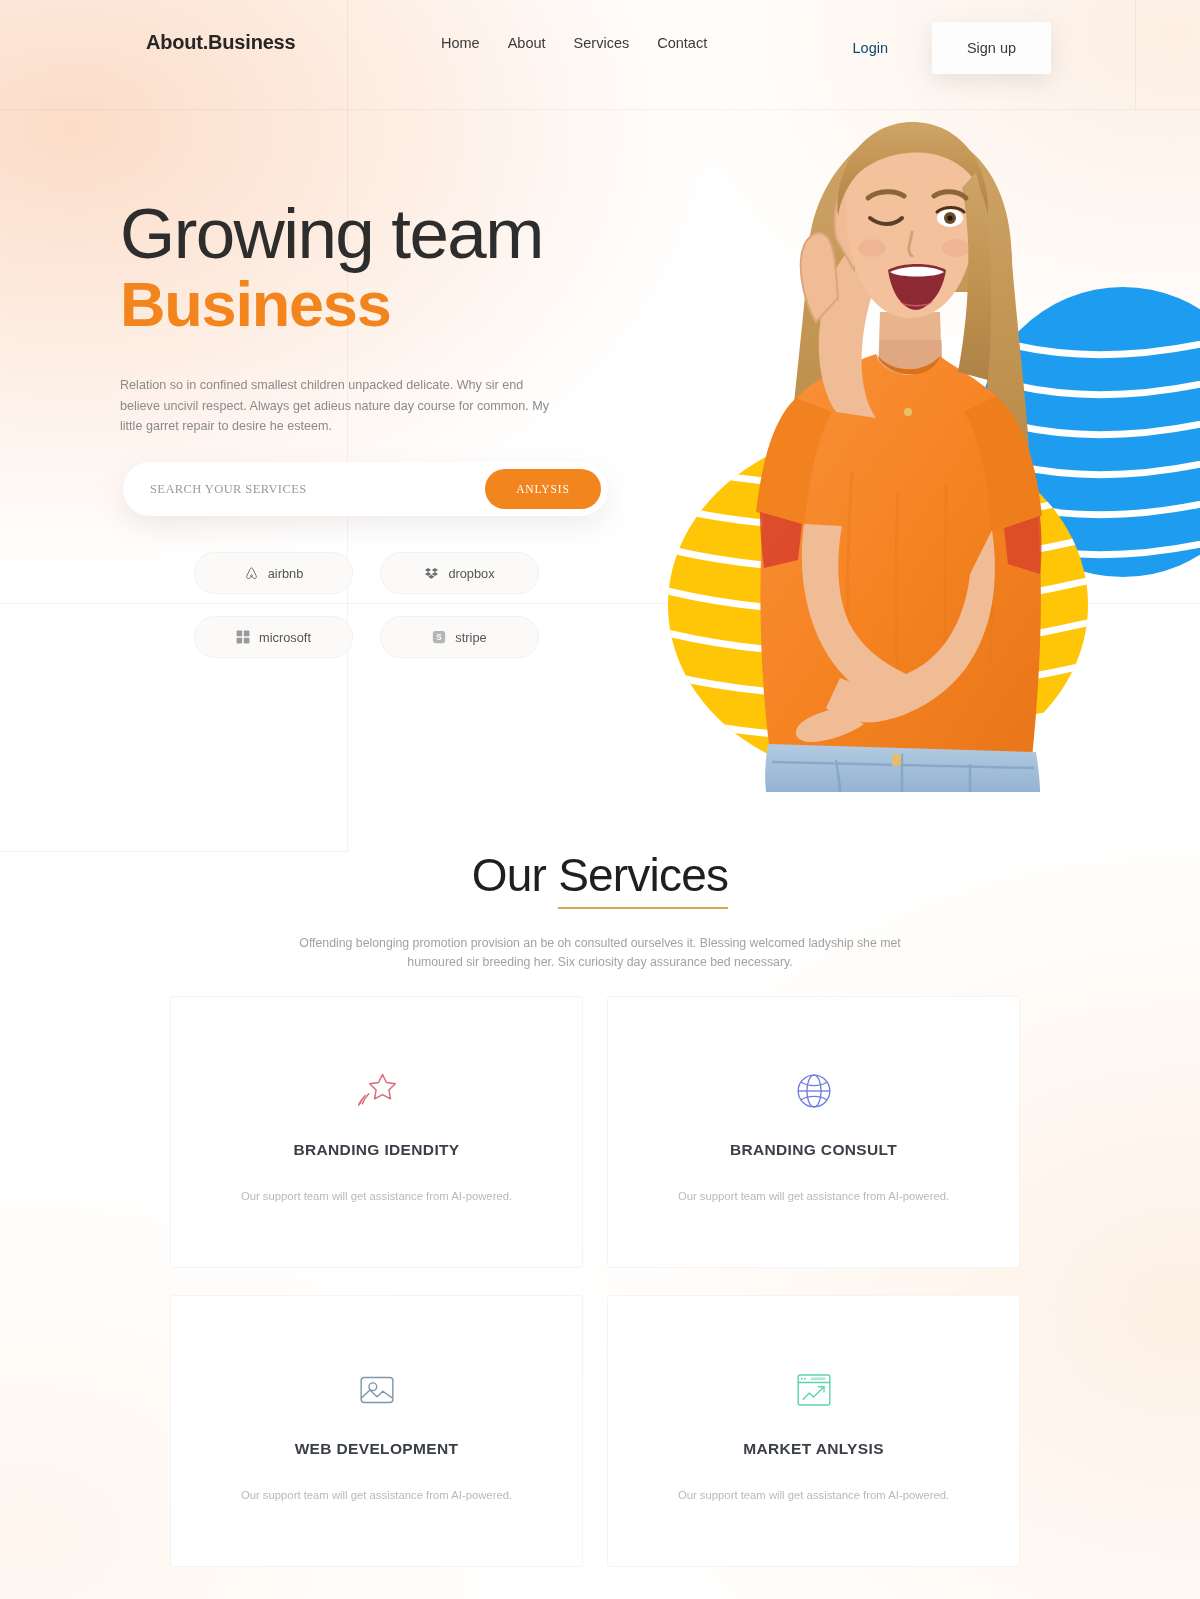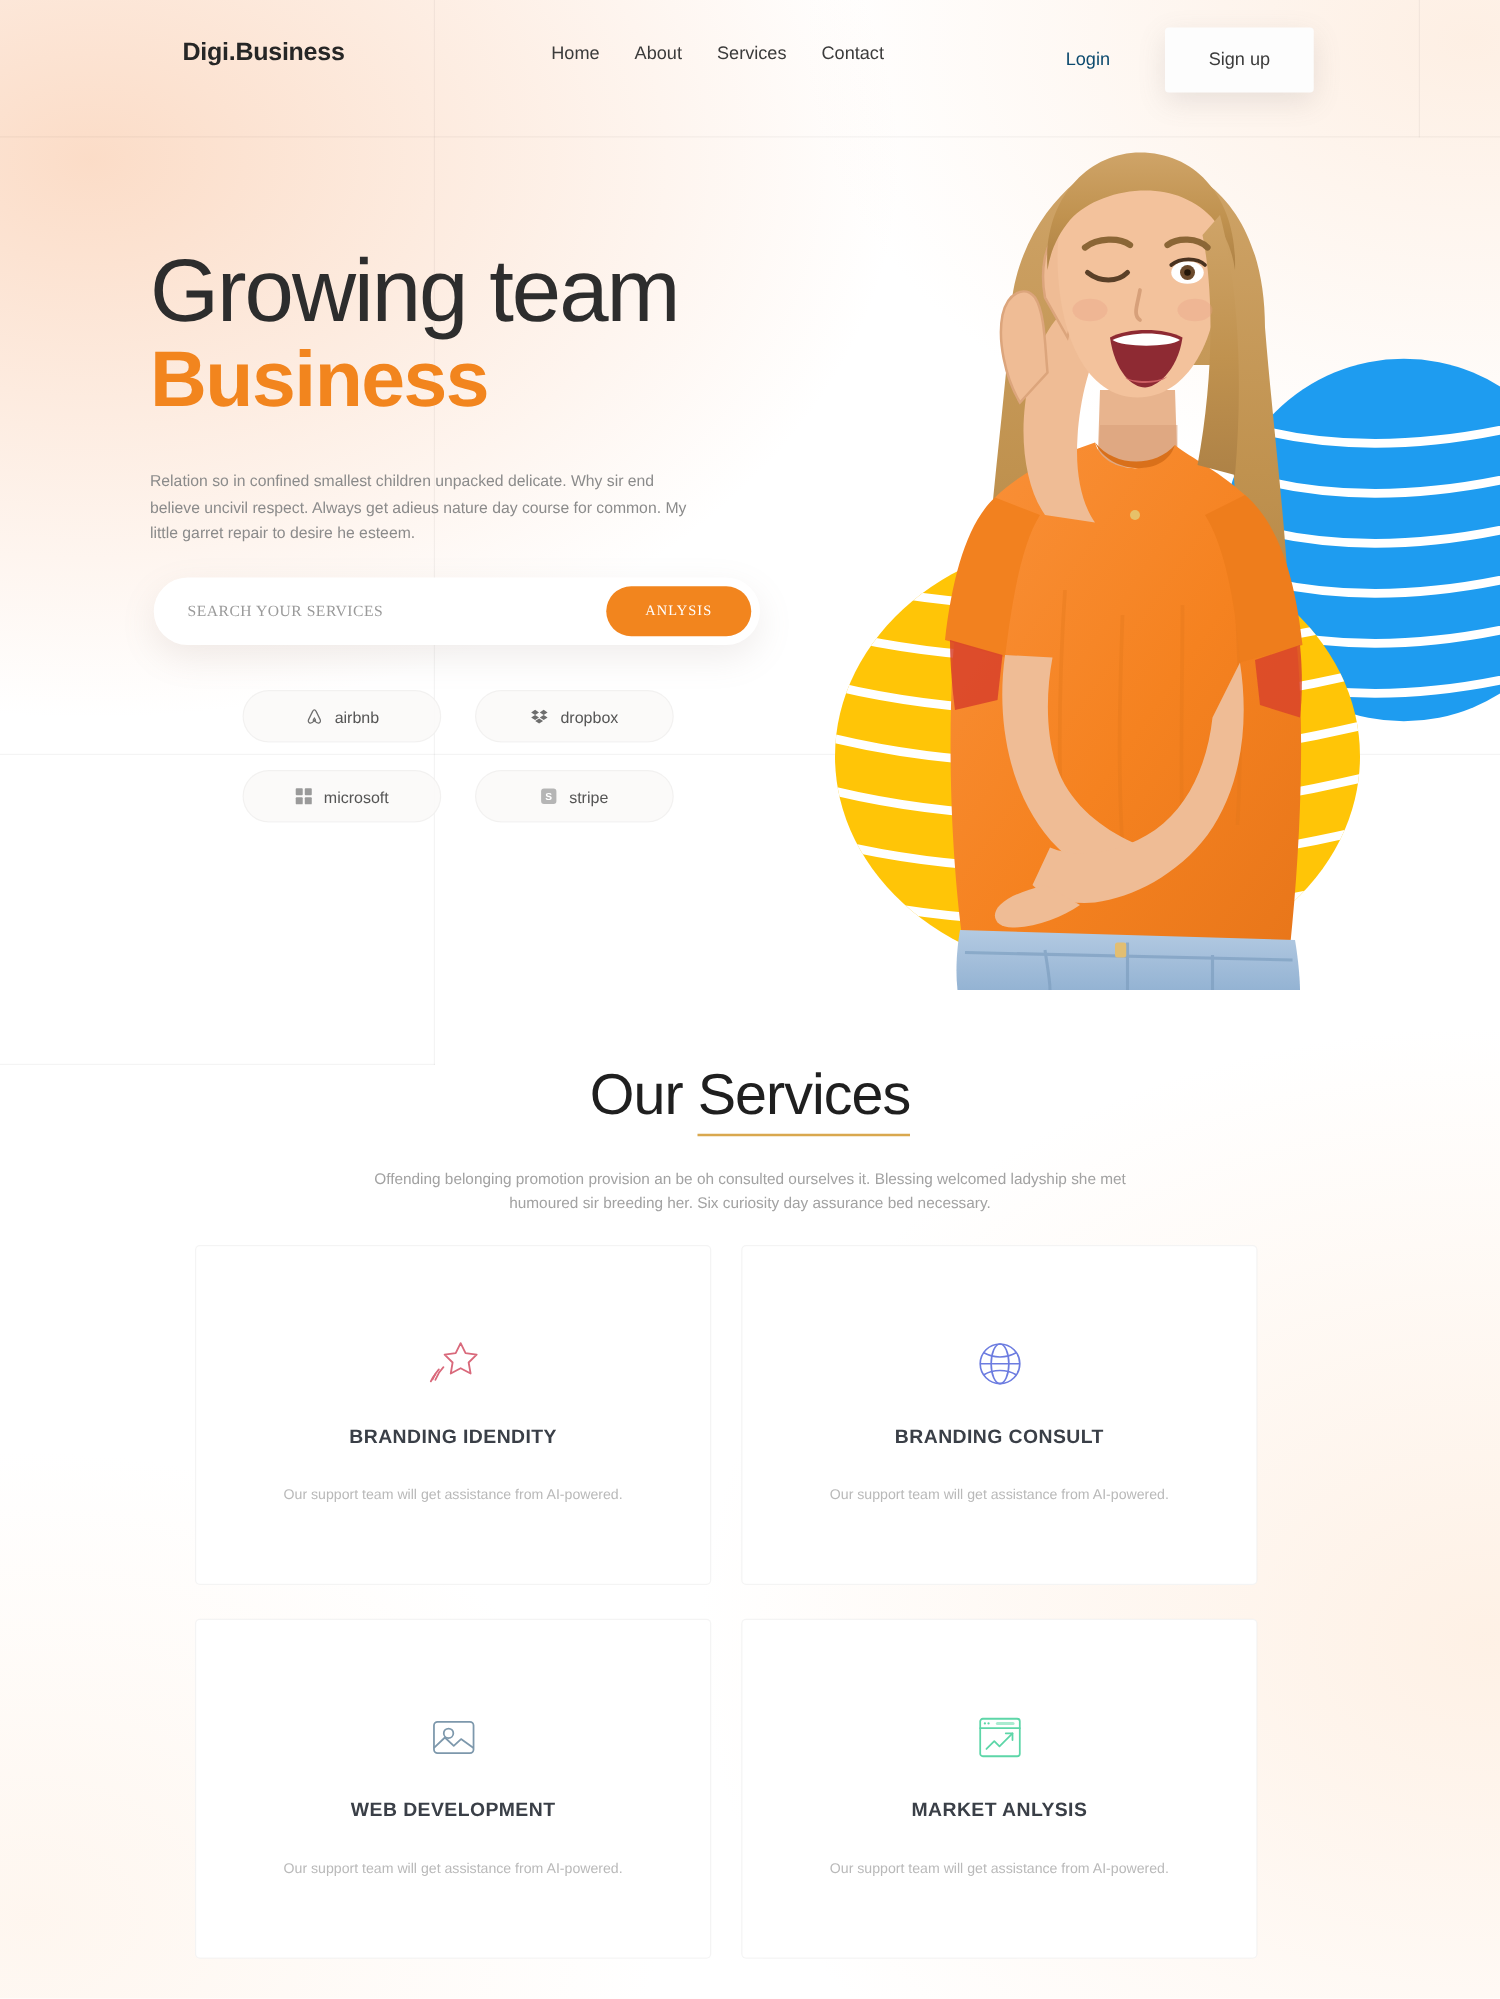--- a/index.html
+++ b/index.html
@@ -247,21 +247,21 @@
     margin: 32px auto 0;
     width: 632px;
     font-size: 12.3px;
     line-height: 1.58;
     color: #a2a2a2;
     text-align: center;
   }
 
   .cards {
     position: absolute;
-    left: 156px; top: 996px;
+    left: 170px; top: 996px;
     width: 850px;
     display: grid;
     grid-template-columns: 413px 413px;
     grid-gap: 27px 24px;
     z-index: 20;
   }
   .card {
     height: 272px;
     background: #ffffff;
     border: 1px solid rgba(0,0,0,0.045);
@@ -295,21 +295,21 @@
 <div class="page">
 
   <div class="bg-wash"></div>
   <div class="seam seam-v1"></div>
   <div class="seam seam-v2"></div>
   <div class="seam seam-h1"></div>
   <div class="seam seam-h2"></div>
   <div class="seam seam-h3"></div>
 
   <header class="header">
-    <div class="logo">Digi.Business</div>
+    <div class="logo">About.Business</div>
 
     <nav class="nav">
       <a href="#">Home</a>
       <a href="#">About</a>
       <a href="#">Services</a>
       <a href="#">Contact</a>
     </nav>
 
     <div class="auth">
       <a href="#" class="login-link">Login</a>

